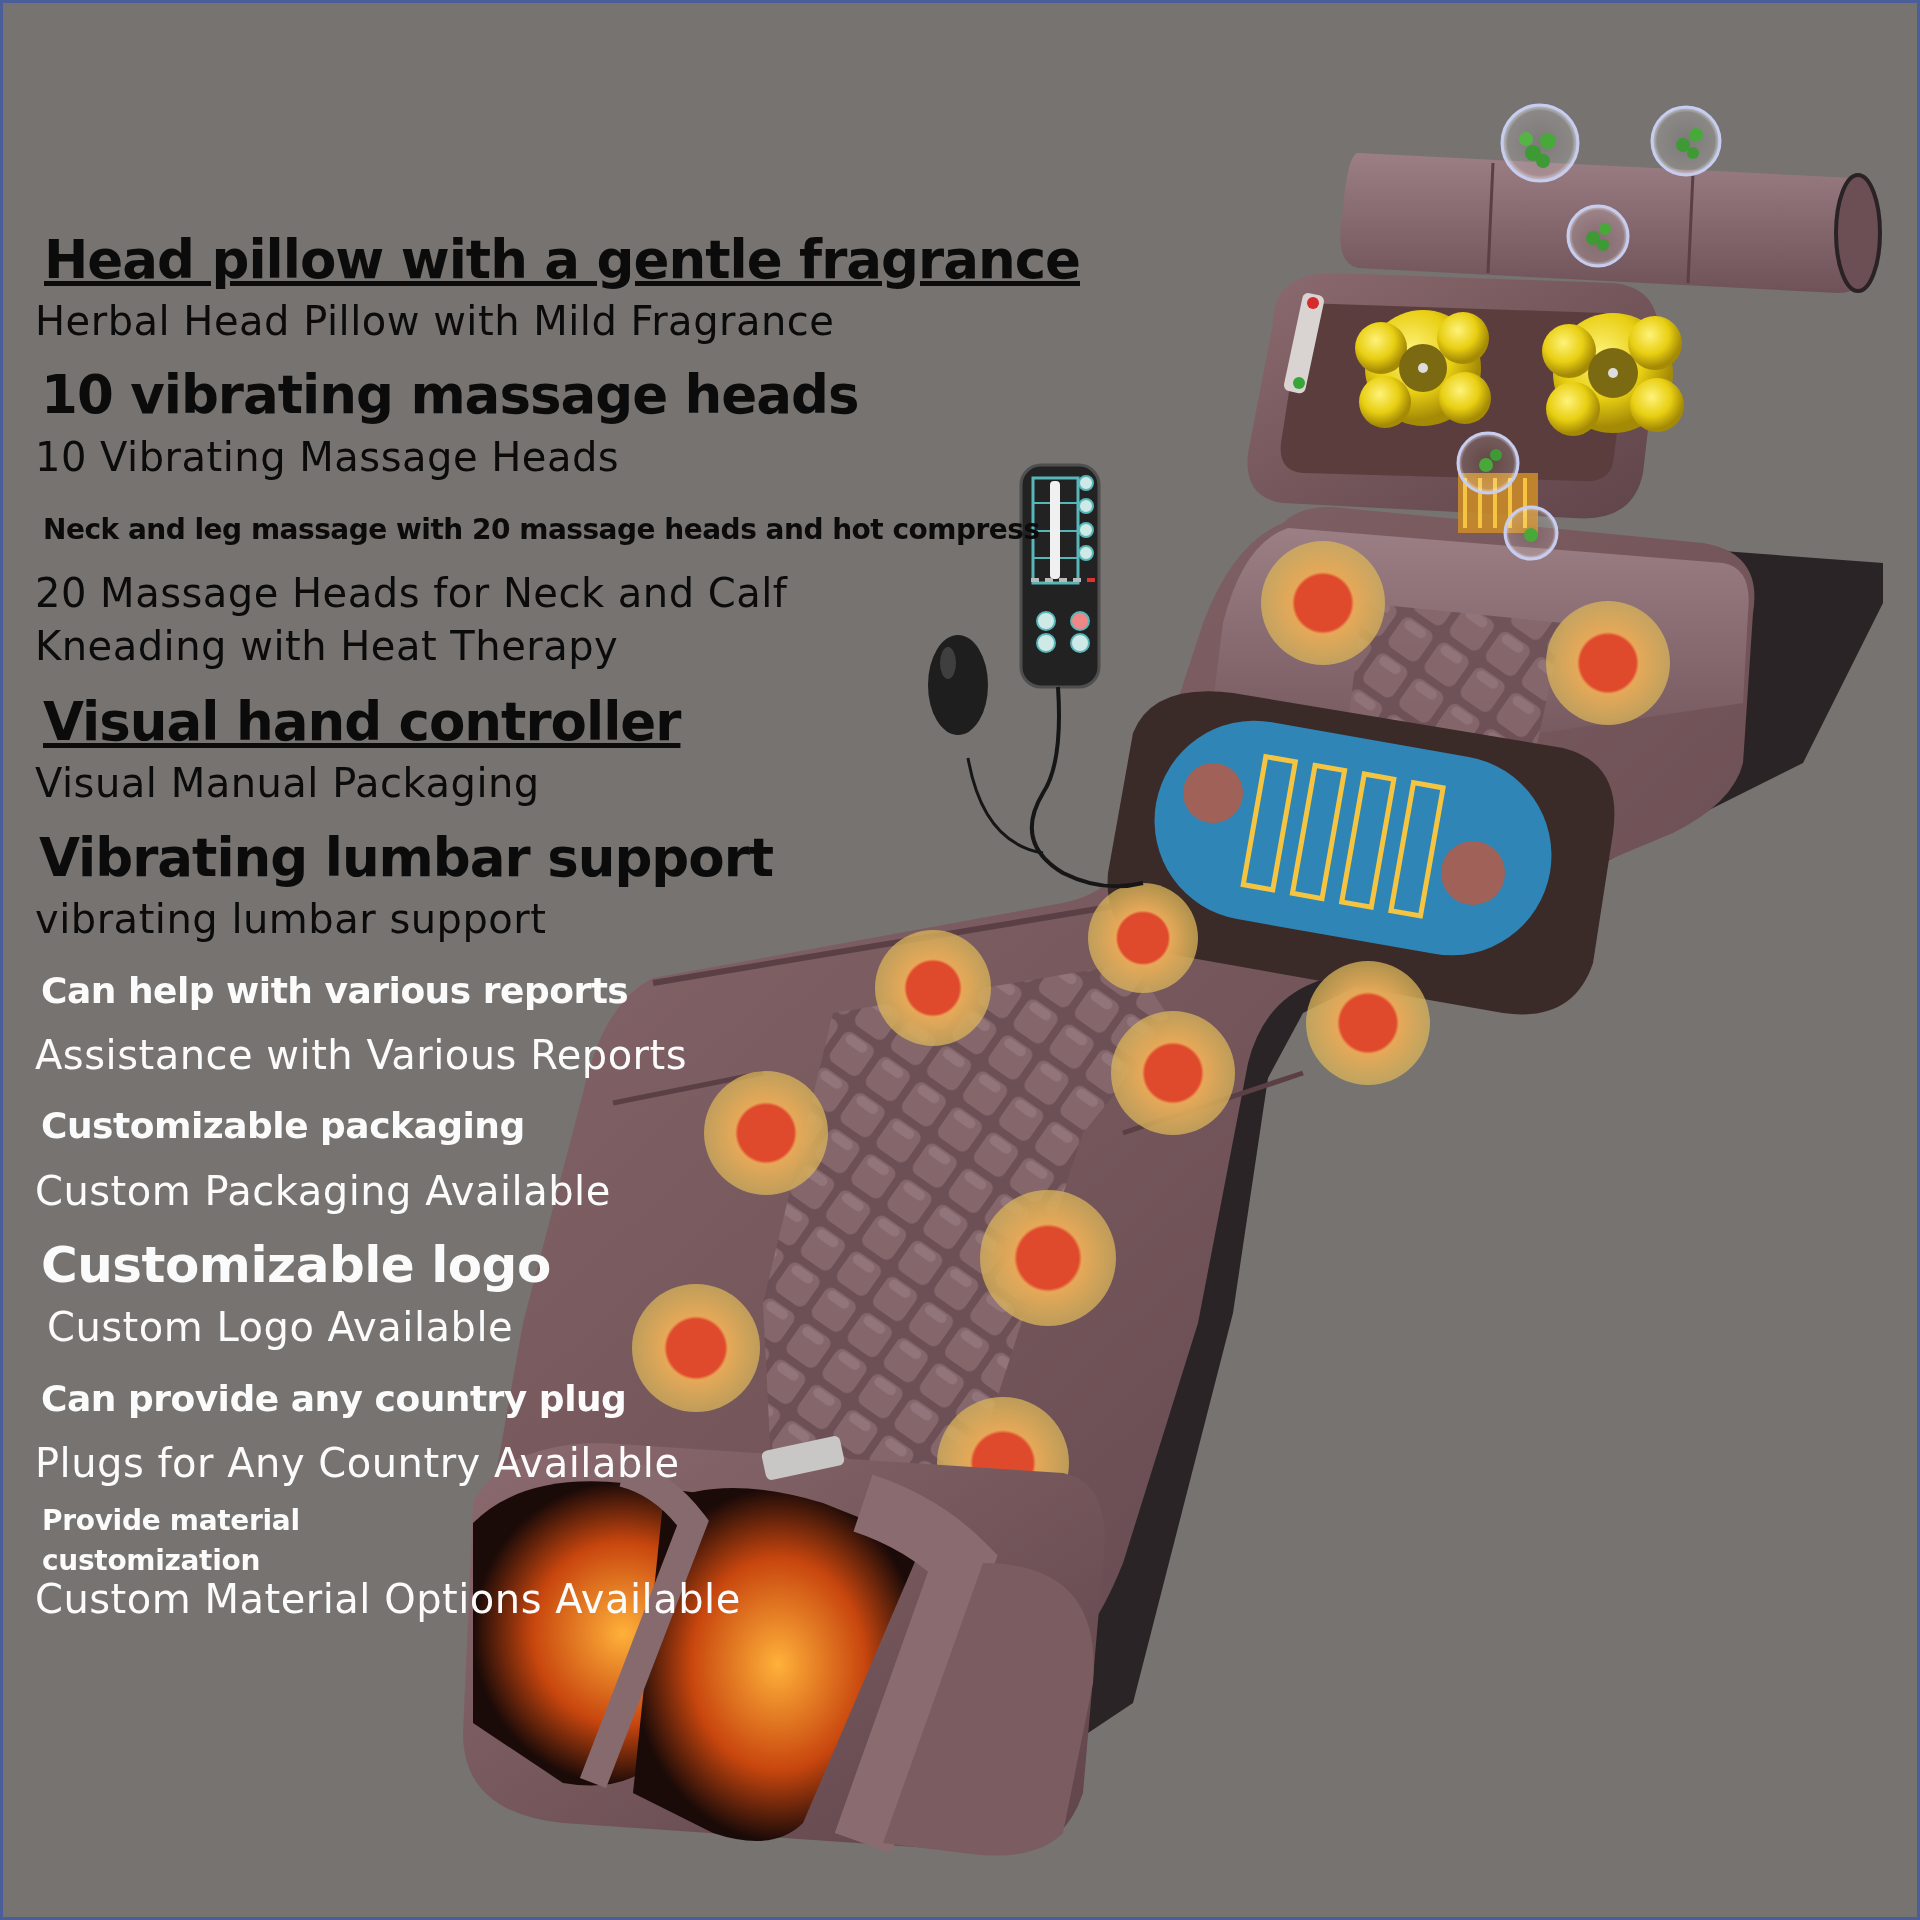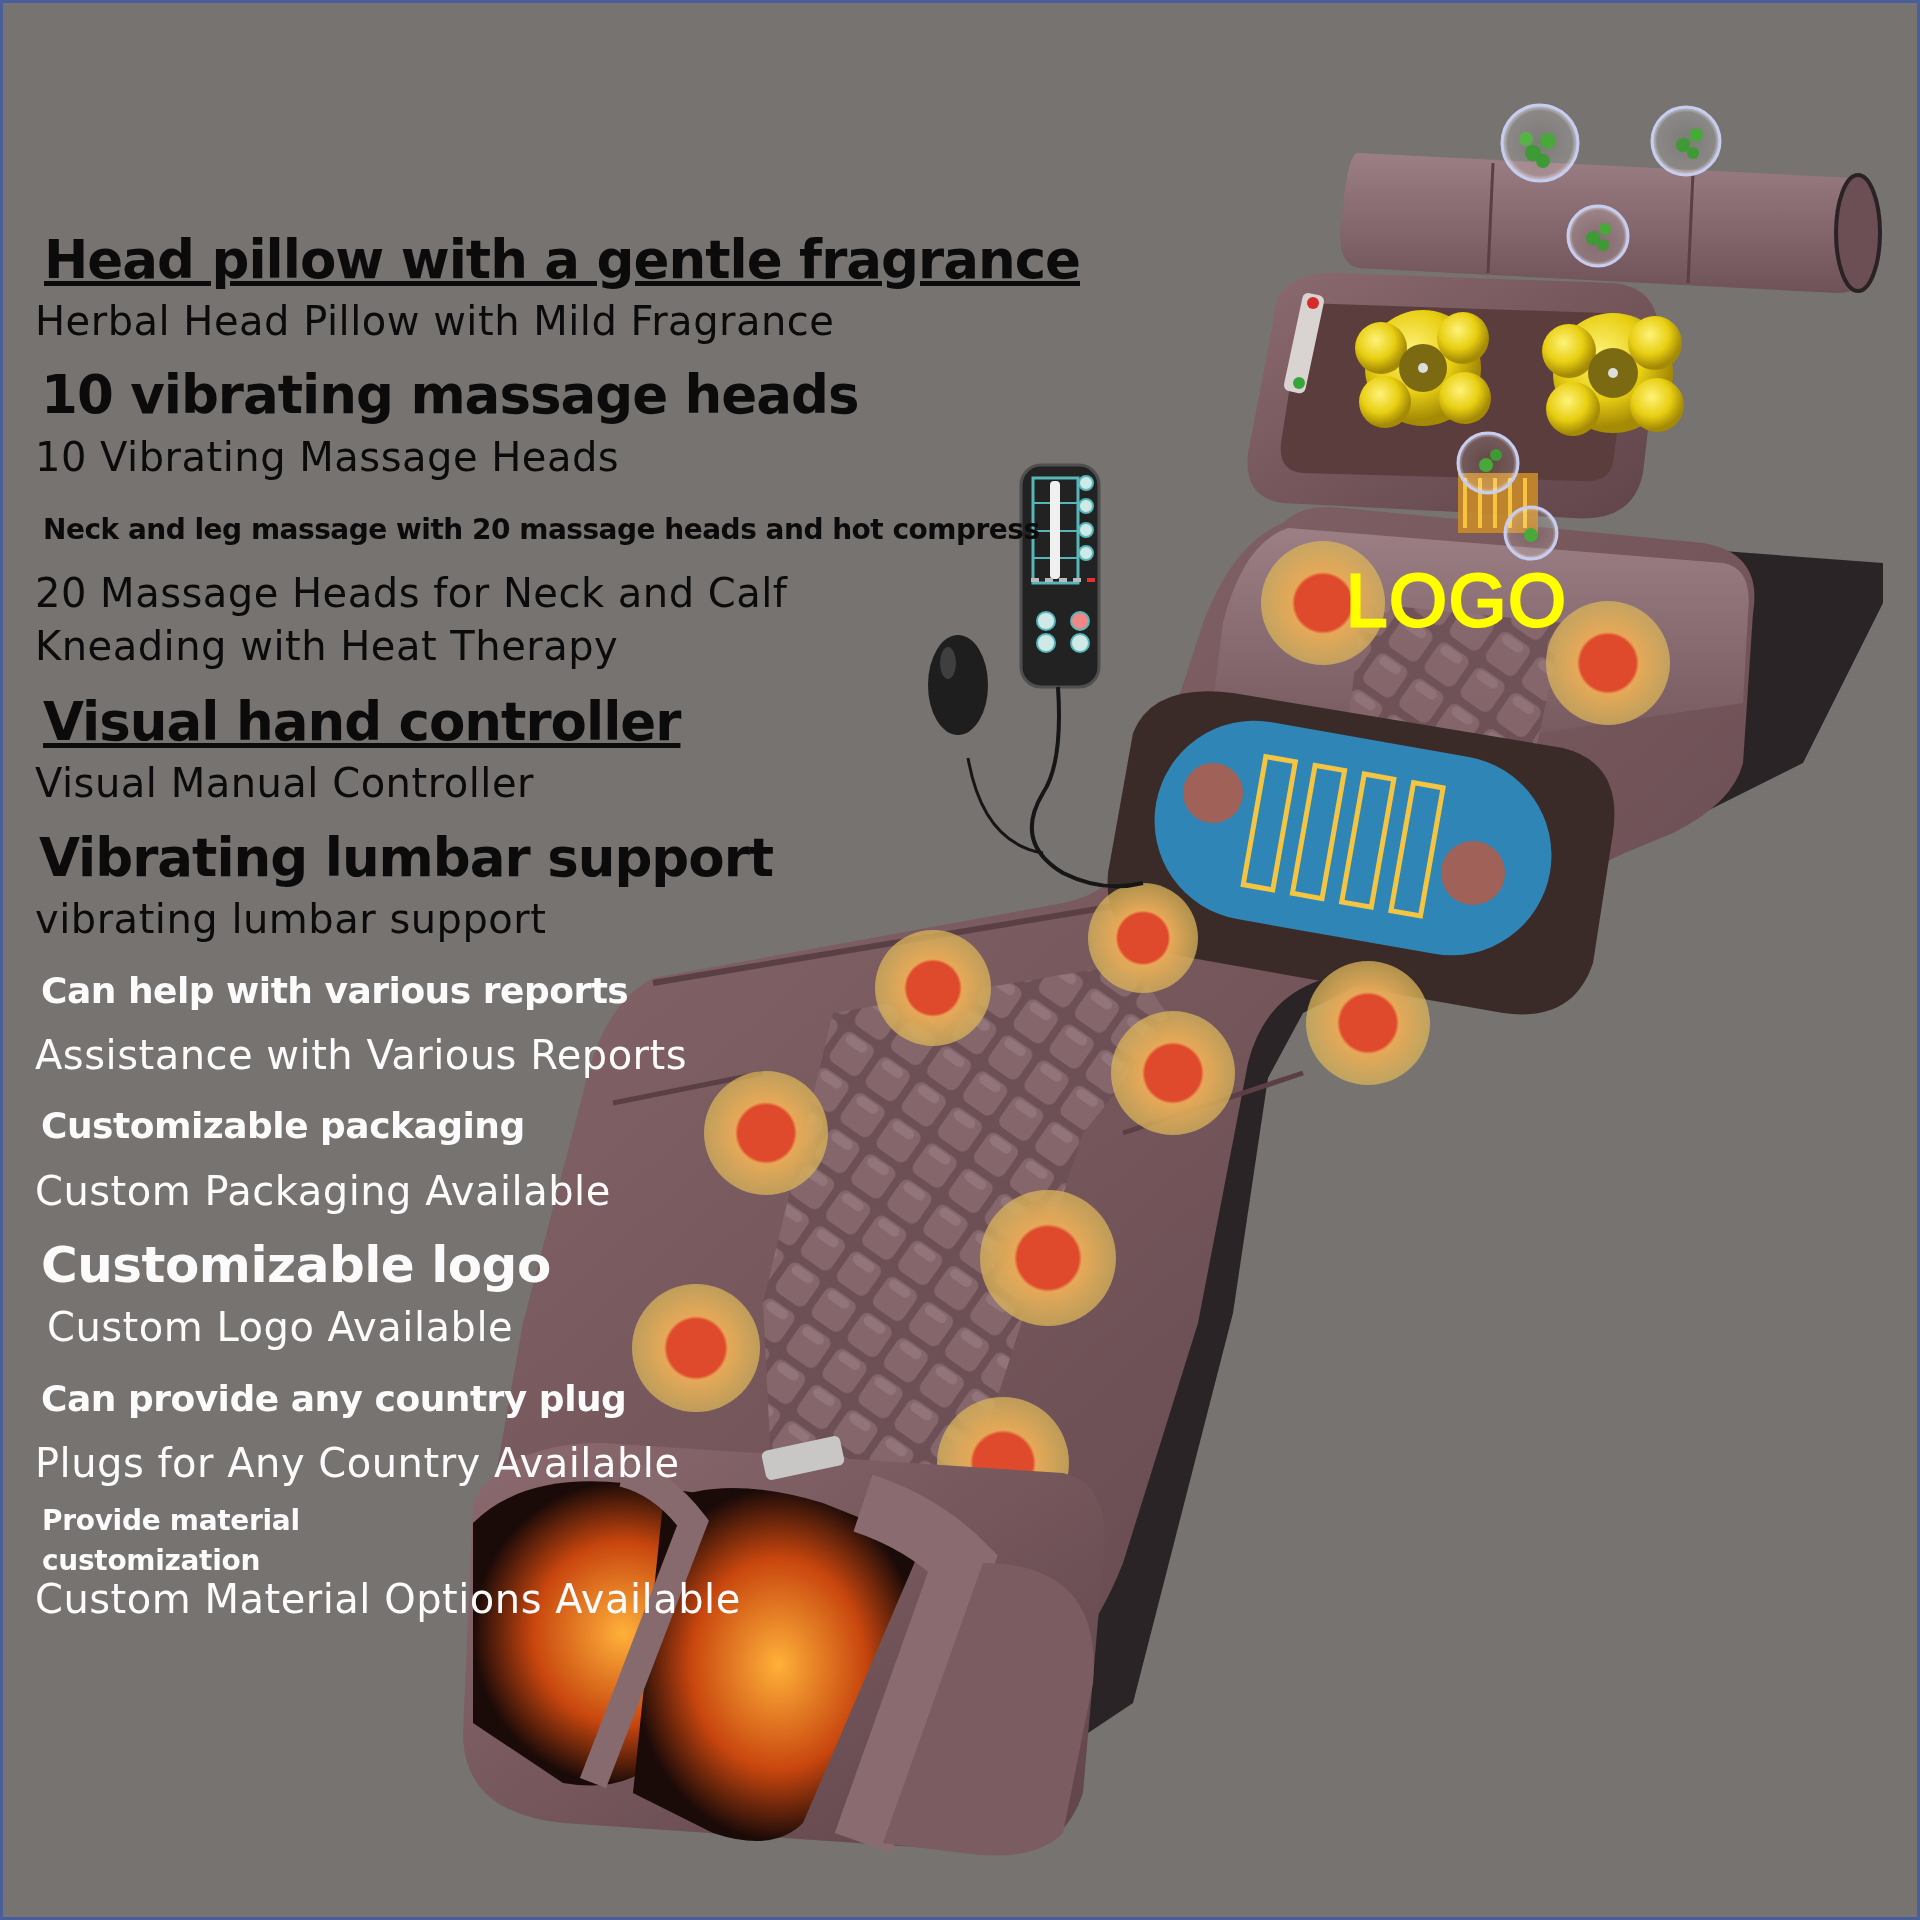--- a/index.html
+++ b/index.html
@@ -193,35 +193,34 @@
       <circle cx="1077" cy="640" r="9" fill="#cfe9e6" stroke="#56b6b8" stroke-width="2"></circle>
     </g>
 
     <path d="M1055 684 Q1060 760 1040 790 Q1010 840 1060 870 Q1100 890 1140 880" stroke="#161616" stroke-width="4" fill="none"></path>
     <path d="M965 755 Q980 840 1040 850" stroke="#161616" stroke-width="3" fill="none"></path>
 
     <ellipse cx="955" cy="682" rx="30" ry="50" fill="#1e1e1e"></ellipse>
     <ellipse cx="945" cy="660" rx="8" ry="16" fill="#555" opacity="0.6"></ellipse>
   </svg>
 
-  <div class="logo">LOGO</div>
 
   <div class="txt">
     <div class="t dark h1" style="left:41px;top:230px;text-decoration:underline;">Head pillow with a gentle fragrance</div>
     <div class="t dark h2" style="left:32px;top:298px;text-align:center;">Herbal Head Pillow with Mild Fragrance</div>
 
     <div class="t dark h1" style="left:38px;top:365px;">10 vibrating massage heads</div>
     <div class="t dark h2" style="left:32px;top:434px;">10 Vibrating Massage Heads</div>
 
     <div class="t dark h3" style="left:40px;top:513px;">Neck and leg massage with 20 massage heads and hot compress</div>
     <div class="t dark h2" style="left:32px;top:570px;">20 Massage Heads for Neck and Calf</div>
     <div class="t dark h2" style="left:32px;top:623px;">Kneading with Heat Therapy</div>
 
     <div class="t dark h1" style="left:40px;top:692px;text-decoration:underline;">Visual hand controller</div>
-    <div class="t dark h2" style="left:32px;top:760px;">Visual Manual Controller</div>
+    <div class="t dark h2" style="left:32px;top:760px;">Visual Manual Packaging</div>
 
     <div class="t dark h1" style="left:36px;top:828px;">Vibrating lumbar support</div>
     <div class="t dark h2" style="left:32px;top:896px;">vibrating lumbar support</div>
 
     <div class="t light w1" style="left:38px;top:970px;">Can help with various reports</div>
     <div class="t light w2" style="left:32px;top:1032px;">Assistance with Various Reports</div>
 
     <div class="t light w1" style="left:38px;top:1105px;">Customizable packaging</div>
     <div class="t light w2" style="left:32px;top:1168px;text-align:right;">Custom Packaging Available</div>
 

